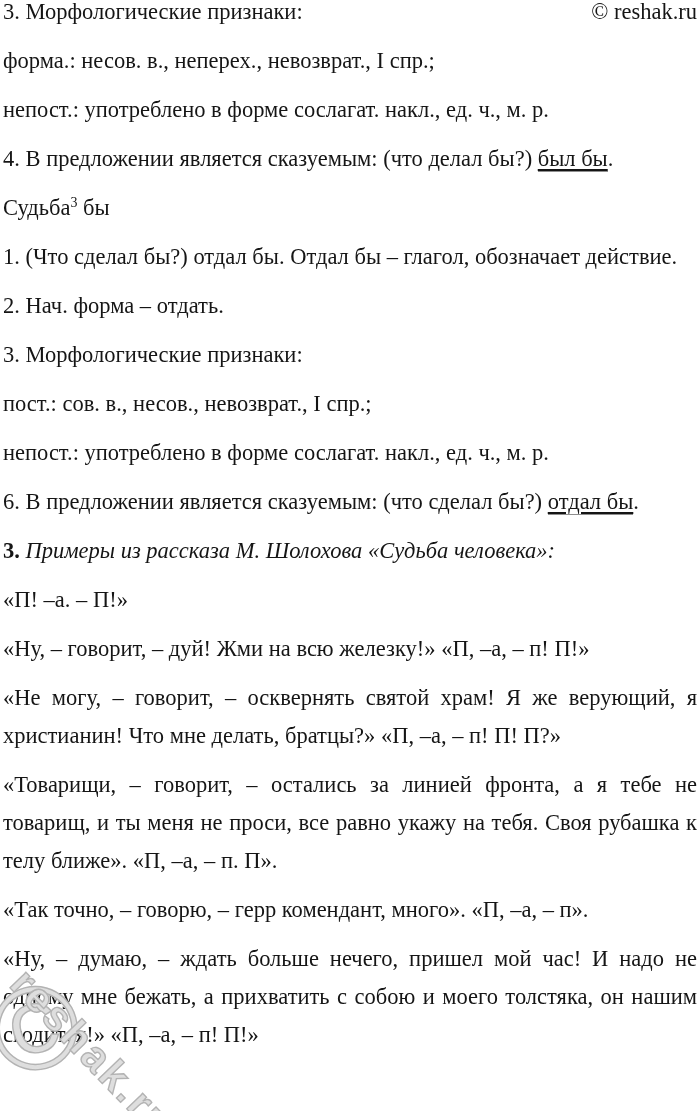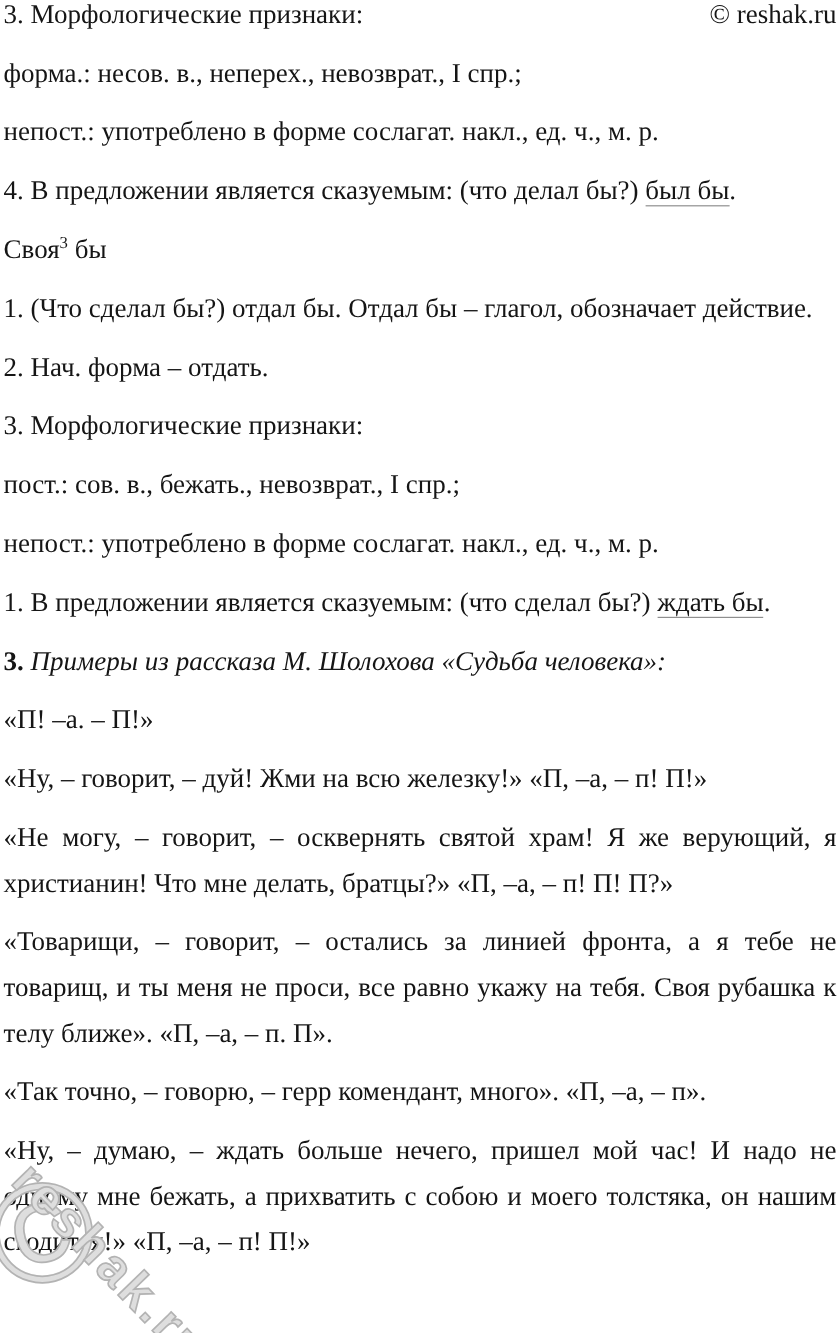--- a/index.html
+++ b/index.html
@@ -33,20 +33,21 @@
   }
   .row1 p { margin: 0; line-height: 38px; }
   .copyright { white-space: nowrap; }
   sup.word-index {
     font-size: 0.62em;
     line-height: 0;
     vertical-align: super;
   }
   
   .pred {
+    text-decoration: underline;
     text-decoration-thickness: 1.5px;
     text-underline-offset: 3px;
     border-bottom: 1px solid #8f8f8f;
     padding-bottom: 0px;
   }
   b.ex-num { font-weight: bold; font-style: normal; }
   i.ex-title { font-style: italic; }
   
   .wm {
     position: absolute;
@@ -85,33 +86,33 @@
     <p><span>3. Морфологические признаки:</span></p>
     <span class="copyright">© reshak.ru</span>
   </div>
 
   <p class="line">форма.: несов. в., неперех., невозврат., I спр.;</p>
 
   <p class="line">непост.: употреблено в форме сослагат. накл., ед. ч., м. р.</p>
 
   <p class="line"><span>4. В предложении является сказуемым: (что делал бы?) </span><span class="pred">был бы</span><span>.</span></p>
 
-  <p class="line"><span>Своя</span><sup class="word-index">3</sup><span> бы</span></p>
+  <p class="line"><span>Судьба</span><sup class="word-index">3</sup><span> бы</span></p>
 
   <p class="line">1. (Что сделал бы?) отдал бы. Отдал бы – глагол, обозначает действие.</p>
 
   <p class="line">2. Нач. форма – отдать.</p>
 
   <p class="line">3. Морфологические признаки:</p>
 
-  <p class="line">пост.: сов. в., бежать., невозврат., I спр.;</p>
+  <p class="line">пост.: сов. в., несов., невозврат., I спр.;</p>
 
   <p class="line">непост.: употреблено в форме сослагат. накл., ед. ч., м. р.</p>
 
-  <p class="line"><span>1. В предложении является сказуемым: (что сделал бы?) </span><span class="pred">ждать бы</span><span>.</span></p>
+  <p class="line"><span>6. В предложении является сказуемым: (что сделал бы?) </span><span class="pred">отдал бы</span><span>.</span></p>
 
   <p class="line"><b class="ex-num">3.</b><i class="ex-title"> Примеры из рассказа М. Шолохова «Судьба человека»:</i></p>
 
   <p class="line">«П! –а. – П!»</p>
   <p class="line">«Ну, – говорит, – дуй! Жми на всю железку!» «П, –а, – п! П!»</p>
   <p class="line">«Не могу, – говорит, – осквернять святой храм! Я же верующий, я христианин! Что мне делать, братцы?» «П, –а, – п! П! П?»</p>
   <p class="line">«Товарищи, – говорит, – остались за линией фронта, а я тебе не товарищ, и ты меня не проси, все равно укажу на тебя. Своя рубашка к телу ближе». «П, –а, – п. П».</p>
   <p class="line">«Так точно, – говорю, – герр комендант, много». «П, –а, – п».</p>
   <p class="line">«Ну, – думаю, – ждать больше нечего, пришел мой час! И надо не одному мне бежать, а прихватить с собою и моего толстяка, он нашим сгодится!» «П, –а, – п! П!»</p>
 

